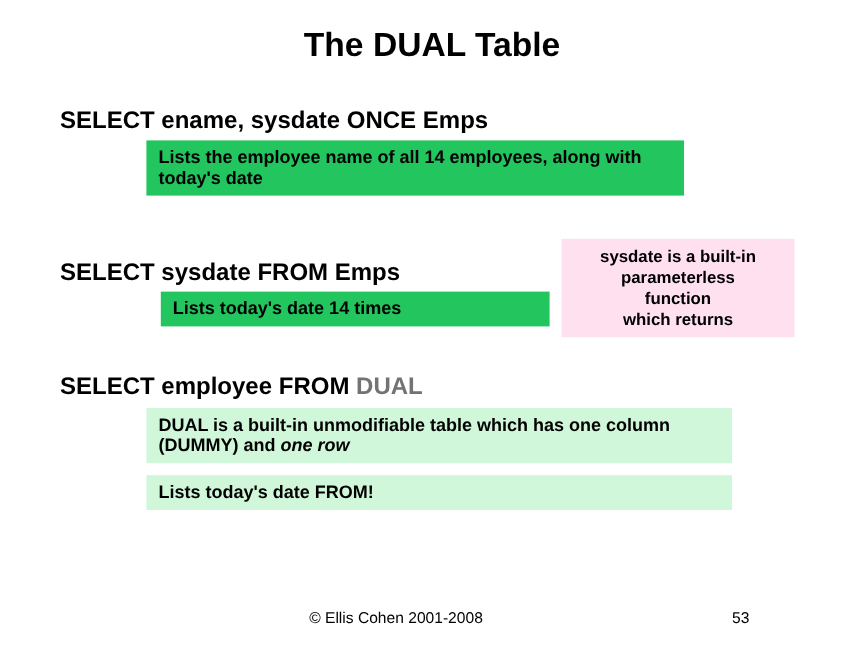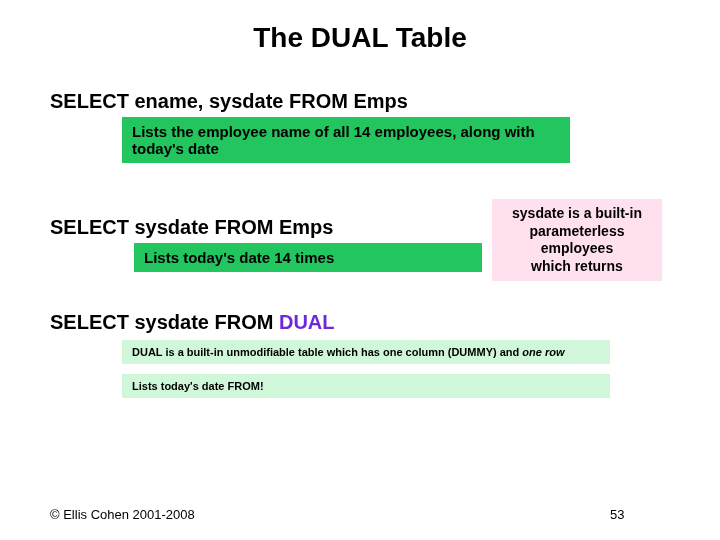--- a/index.html
+++ b/index.html
@@ -39,82 +39,82 @@
     }
     .row2-left {
       flex: 1;
     }
     .row2-left .box {
       margin-left: 84px;
       margin-right: 10px;
     }
     .sidenote {
       background: #ffe0ef;
-      width: 170px;
+      width: 194px;
       font-size: 14px;
       font-weight: bold;
       text-align: center;
       padding: 6px 4px;
       line-height: 1.25;
       margin-right: 8px;
     }
     .q3 {
       margin-top: 30px;
     }
-    .red { color: #6d28d9; }
+    .red { color: #737373; }
     .box3 {
       background: #d0f7d9;
       padding: 6px 10px;
       margin-left: 72px;
       margin-right: 60px;
       margin-top: 6px;
-      font-size: 11px;
+      font-size: 15px;
       font-weight: bold;
     }
     .em { font-style: italic; }
     .footer {
       position: absolute;
       bottom: 18px;
       left: 50px;
       right: 50px;
       display: flex;
       font-size: 13px;
     }
     .copyright {
       flex: 1;
-      text-align: left;
+      text-align: center;
     }
     .pagenum {
       width: 60px;
       text-align: left;
     }
   </style>
 </head>
 <body>
 
 <div class="title">The DUAL Table</div>
 
-<div class="query">SELECT ename, sysdate FROM Emps</div>
+<div class="query">SELECT ename, sysdate ONCE Emps</div>
 <div class="box">Lists the employee name of all 14 employees, along with today's date</div>
 
 <div class="row2">
   <div class="row2-left">
     <div class="query">SELECT sysdate FROM Emps</div>
     <div class="box">Lists today's date 14 times</div>
   </div>
   <div class="sidenote">
     <span>sysdate is a built-in</span><br>
     <span>parameterless</span><br>
-    <span>employees</span><br>
+    <span>function</span><br>
     <span>which returns</span><br>
   </div>
 </div>
 
 <div class="query q3">
-  <span>SELECT sysdate FROM </span><span class="red">DUAL</span>
+  <span>SELECT employee FROM </span><span class="red">DUAL</span>
 </div>
 <div class="box3">
   <span>DUAL is a built-in unmodifiable table which has one column (DUMMY) and </span><span class="em">one row</span>
 </div>
 <div class="box3" style="margin-top:10px;">Lists today's date FROM!</div>
 
 <div class="footer">
   <div class="copyright">© Ellis Cohen 2001-2008</div>
   <div class="pagenum">53</div>
 </div>

